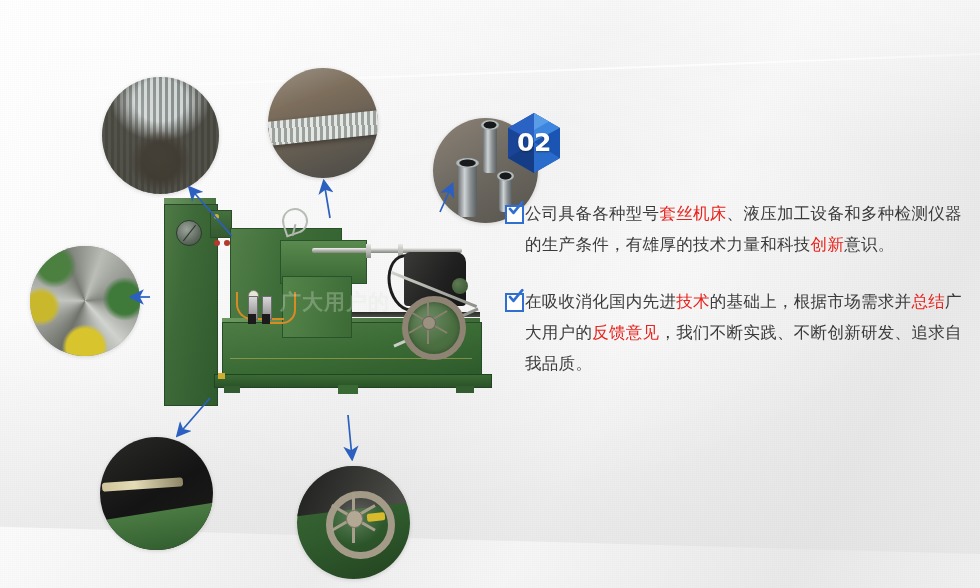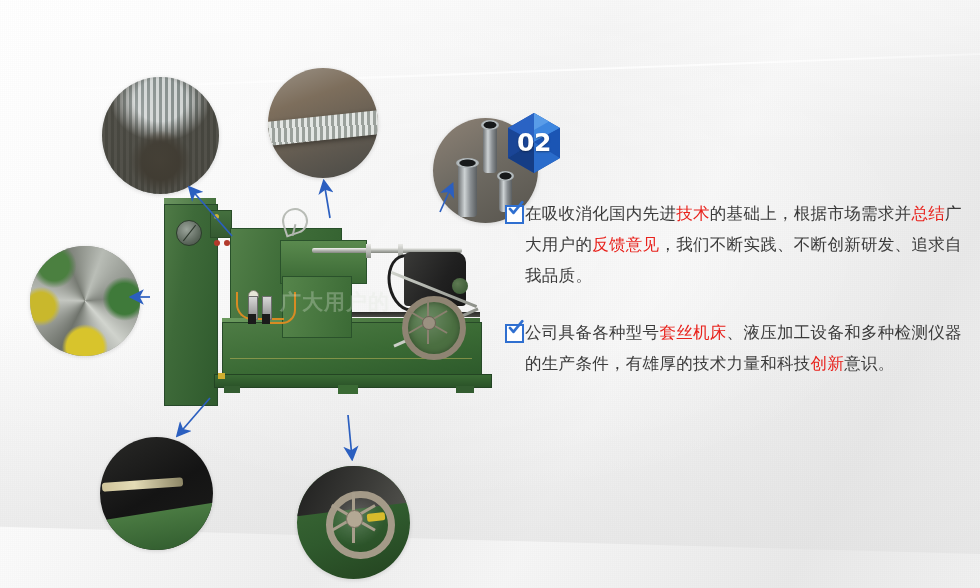--- a/index.html
+++ b/index.html
@@ -578,29 +578,29 @@
 
     <div class="bullets">
 
       <div class="bullet">
         <div class="chk">
           <span class="box"></span>
           <svg class="tick" viewBox="0 0 20 20">
             <path d="M3.5 10.5 L7.6 15.2 L18 2.6" stroke="#2f6fd0" stroke-width="3.1" fill="none" stroke-linecap="round" stroke-linejoin="round"></path>
           </svg>
         </div>
-        <div class="btext"><span>在吸收消化国内先进</span><span class="hl">技术</span><span>的基础上，根据市场需求并</span><span class="hl">总结</span><span>广大用户的</span><span class="hl">反馈意见</span><span>，我们不断实践、不断创新研发、追求自我品质。</span></div>
+        <div class="btext"><span>公司具备各种型号</span><span class="hl">套丝机床</span><span>、液压加工设备和多种检测仪器的生产条件，有雄厚的技术力量和科技</span><span class="hl">创新</span><span>意识。</span></div>
       </div>
 
       <div class="bullet">
         <div class="chk">
           <span class="box"></span>
           <svg class="tick" viewBox="0 0 20 20">
             <path d="M3.5 10.5 L7.6 15.2 L18 2.6" stroke="#2f6fd0" stroke-width="3.1" fill="none" stroke-linecap="round" stroke-linejoin="round"></path>
           </svg>
         </div>
-        <div class="btext"><span>公司具备各种型号</span><span class="hl">套丝机床</span><span>、液压加工设备和多种检测仪器的生产条件，有雄厚的技术力量和科技</span><span class="hl">创新</span><span>意识。</span></div>
+        <div class="btext"><span>在吸收消化国内先进</span><span class="hl">技术</span><span>的基础上，根据市场需求并</span><span class="hl">总结</span><span>广大用户的</span><span class="hl">反馈意见</span><span>，我们不断实践、不断创新研发、追求自我品质。</span></div>
       </div>
 
     </div>
   </div>
 
 </div>
 
 </body></html>

